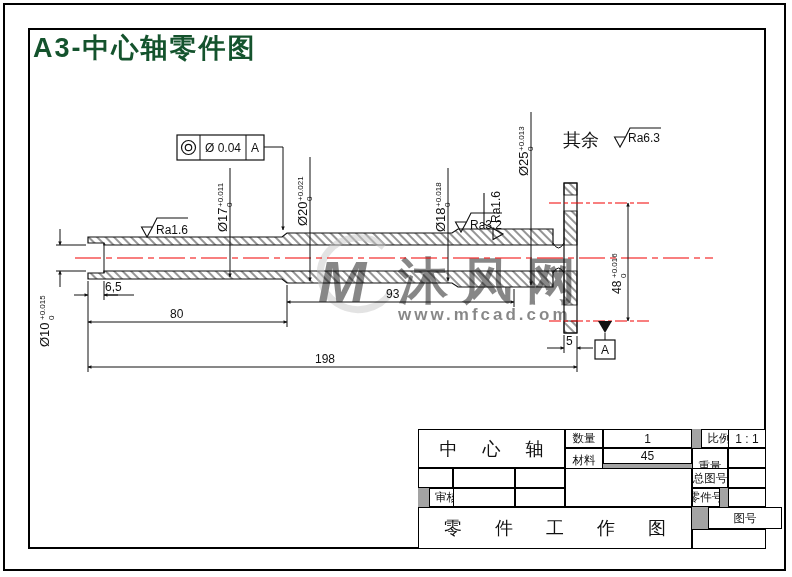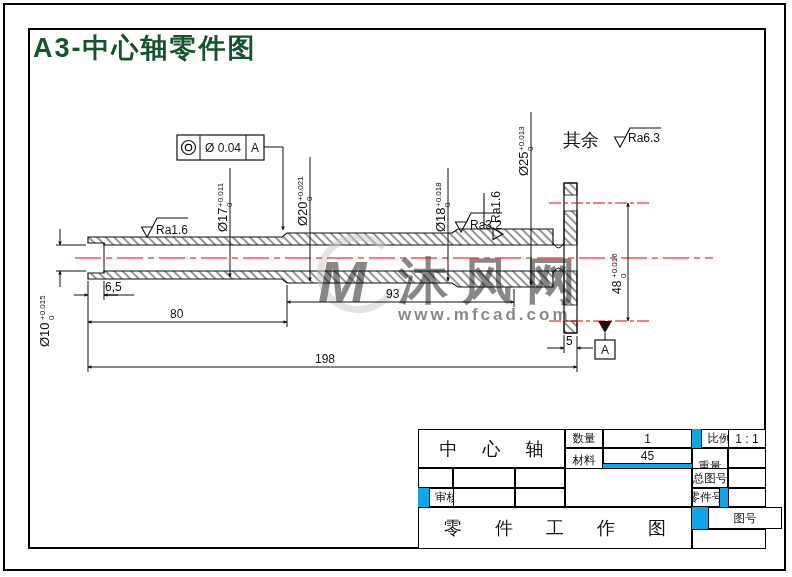--- a/index.html
+++ b/index.html
@@ -2,21 +2,21 @@
 <html><head>
 <meta charset="utf-8">
 <style>
   html,body{margin:0;padding:0;background:#fff;}
   body{width:792px;height:577px;position:relative;font-family:"Liberation Sans",sans-serif;color:#111;overflow:hidden;}
   .outer-border{position:absolute;left:3px;top:3px;width:783px;height:568px;border:2px solid #000;box-sizing:border-box;}
   .inner-border{position:absolute;left:28px;top:28px;width:738px;height:521px;border:2px solid #000;box-sizing:border-box;}
   .sheet-title{position:absolute;left:33px;top:30px;font-size:27px;font-weight:bold;letter-spacing:2px;color:#14532d;font-family:"Liberation Sans",sans-serif;white-space:nowrap;}
   svg.draw{position:absolute;left:0;top:0;}
   
-  .tblock{position:absolute;left:418px;top:429px;width:348px;height:120px;background:#0ea5e9;}
+  .tblock{position:absolute;left:418px;top:429px;width:348px;height:120px;background:#a3a3a3;}
   .cell{position:absolute;border:1px solid #000;box-sizing:border-box;display:flex;align-items:center;justify-content:center;font-size:12px;overflow:hidden;white-space:nowrap;background:#fff;}
   .cell.big{font-size:18px;letter-spacing:10px;padding-left:10px;}
   .cell.big2{font-size:18px;letter-spacing:14px;padding-left:14px;}
   .cell.lbl{font-size:11.5px;}
   text{font-family:"Liberation Sans",sans-serif;fill:#111;}
 </style>
 </head>
 <body>
 
 <div class="outer-border"></div>

